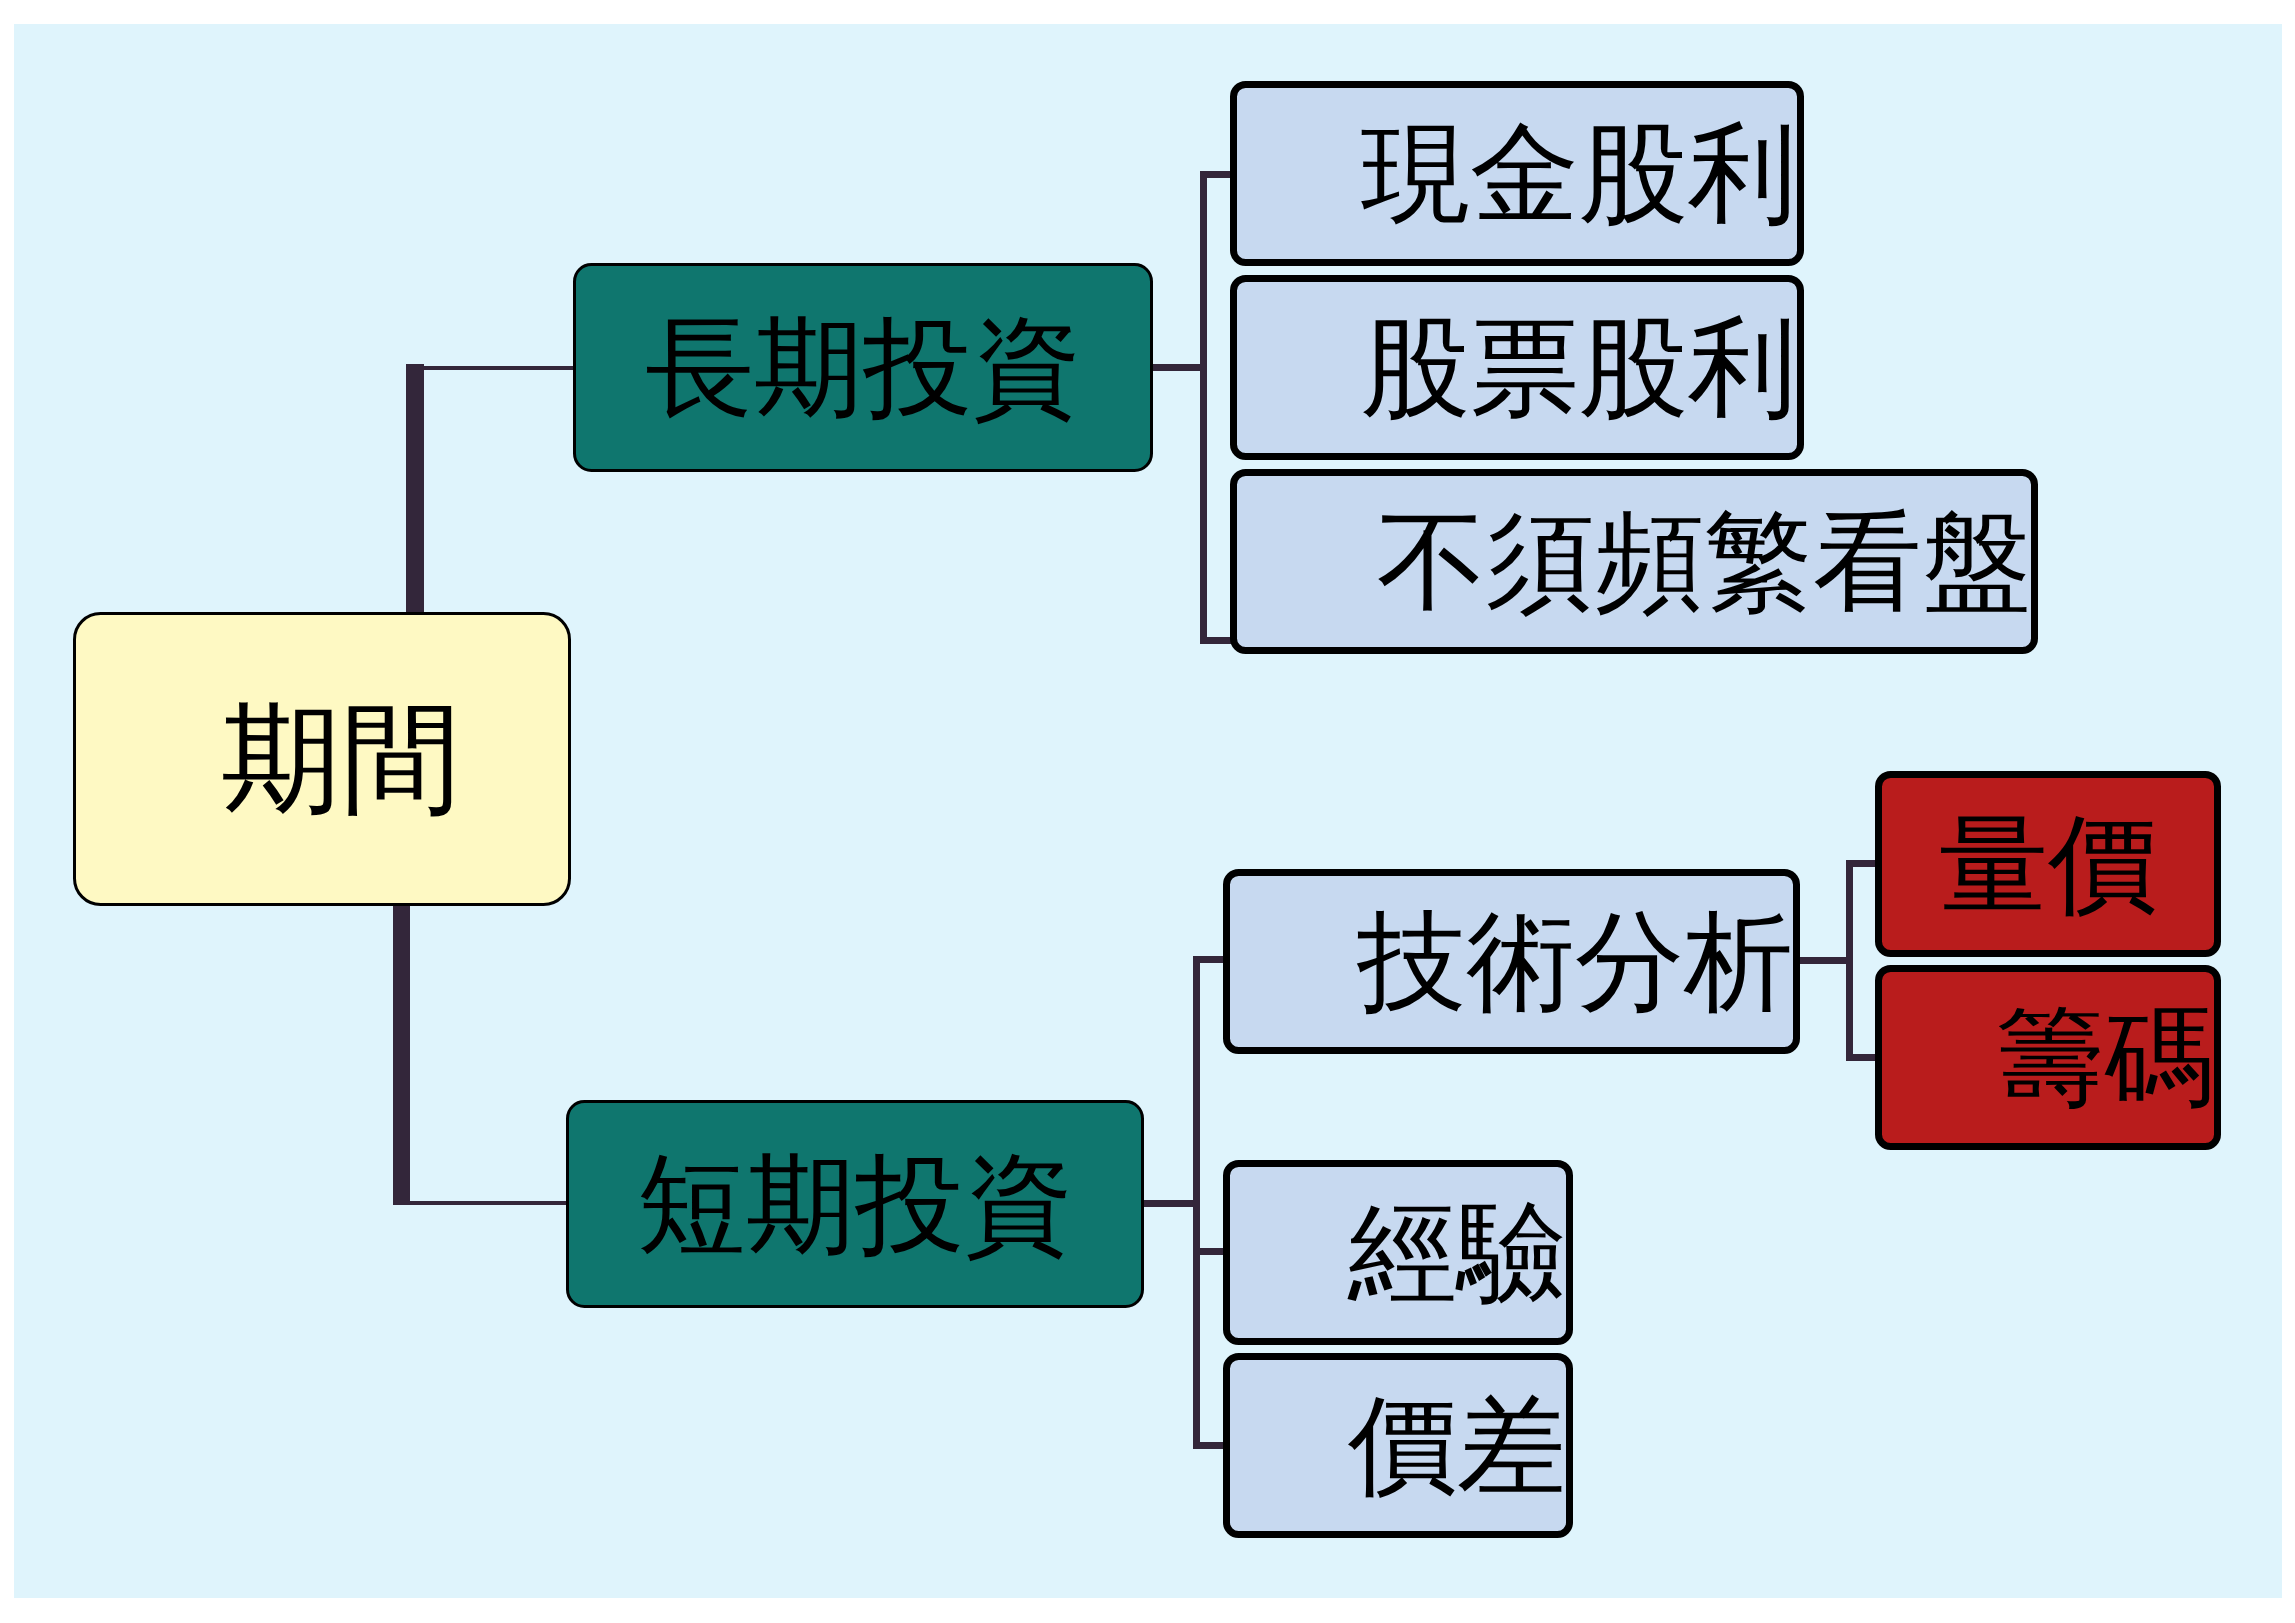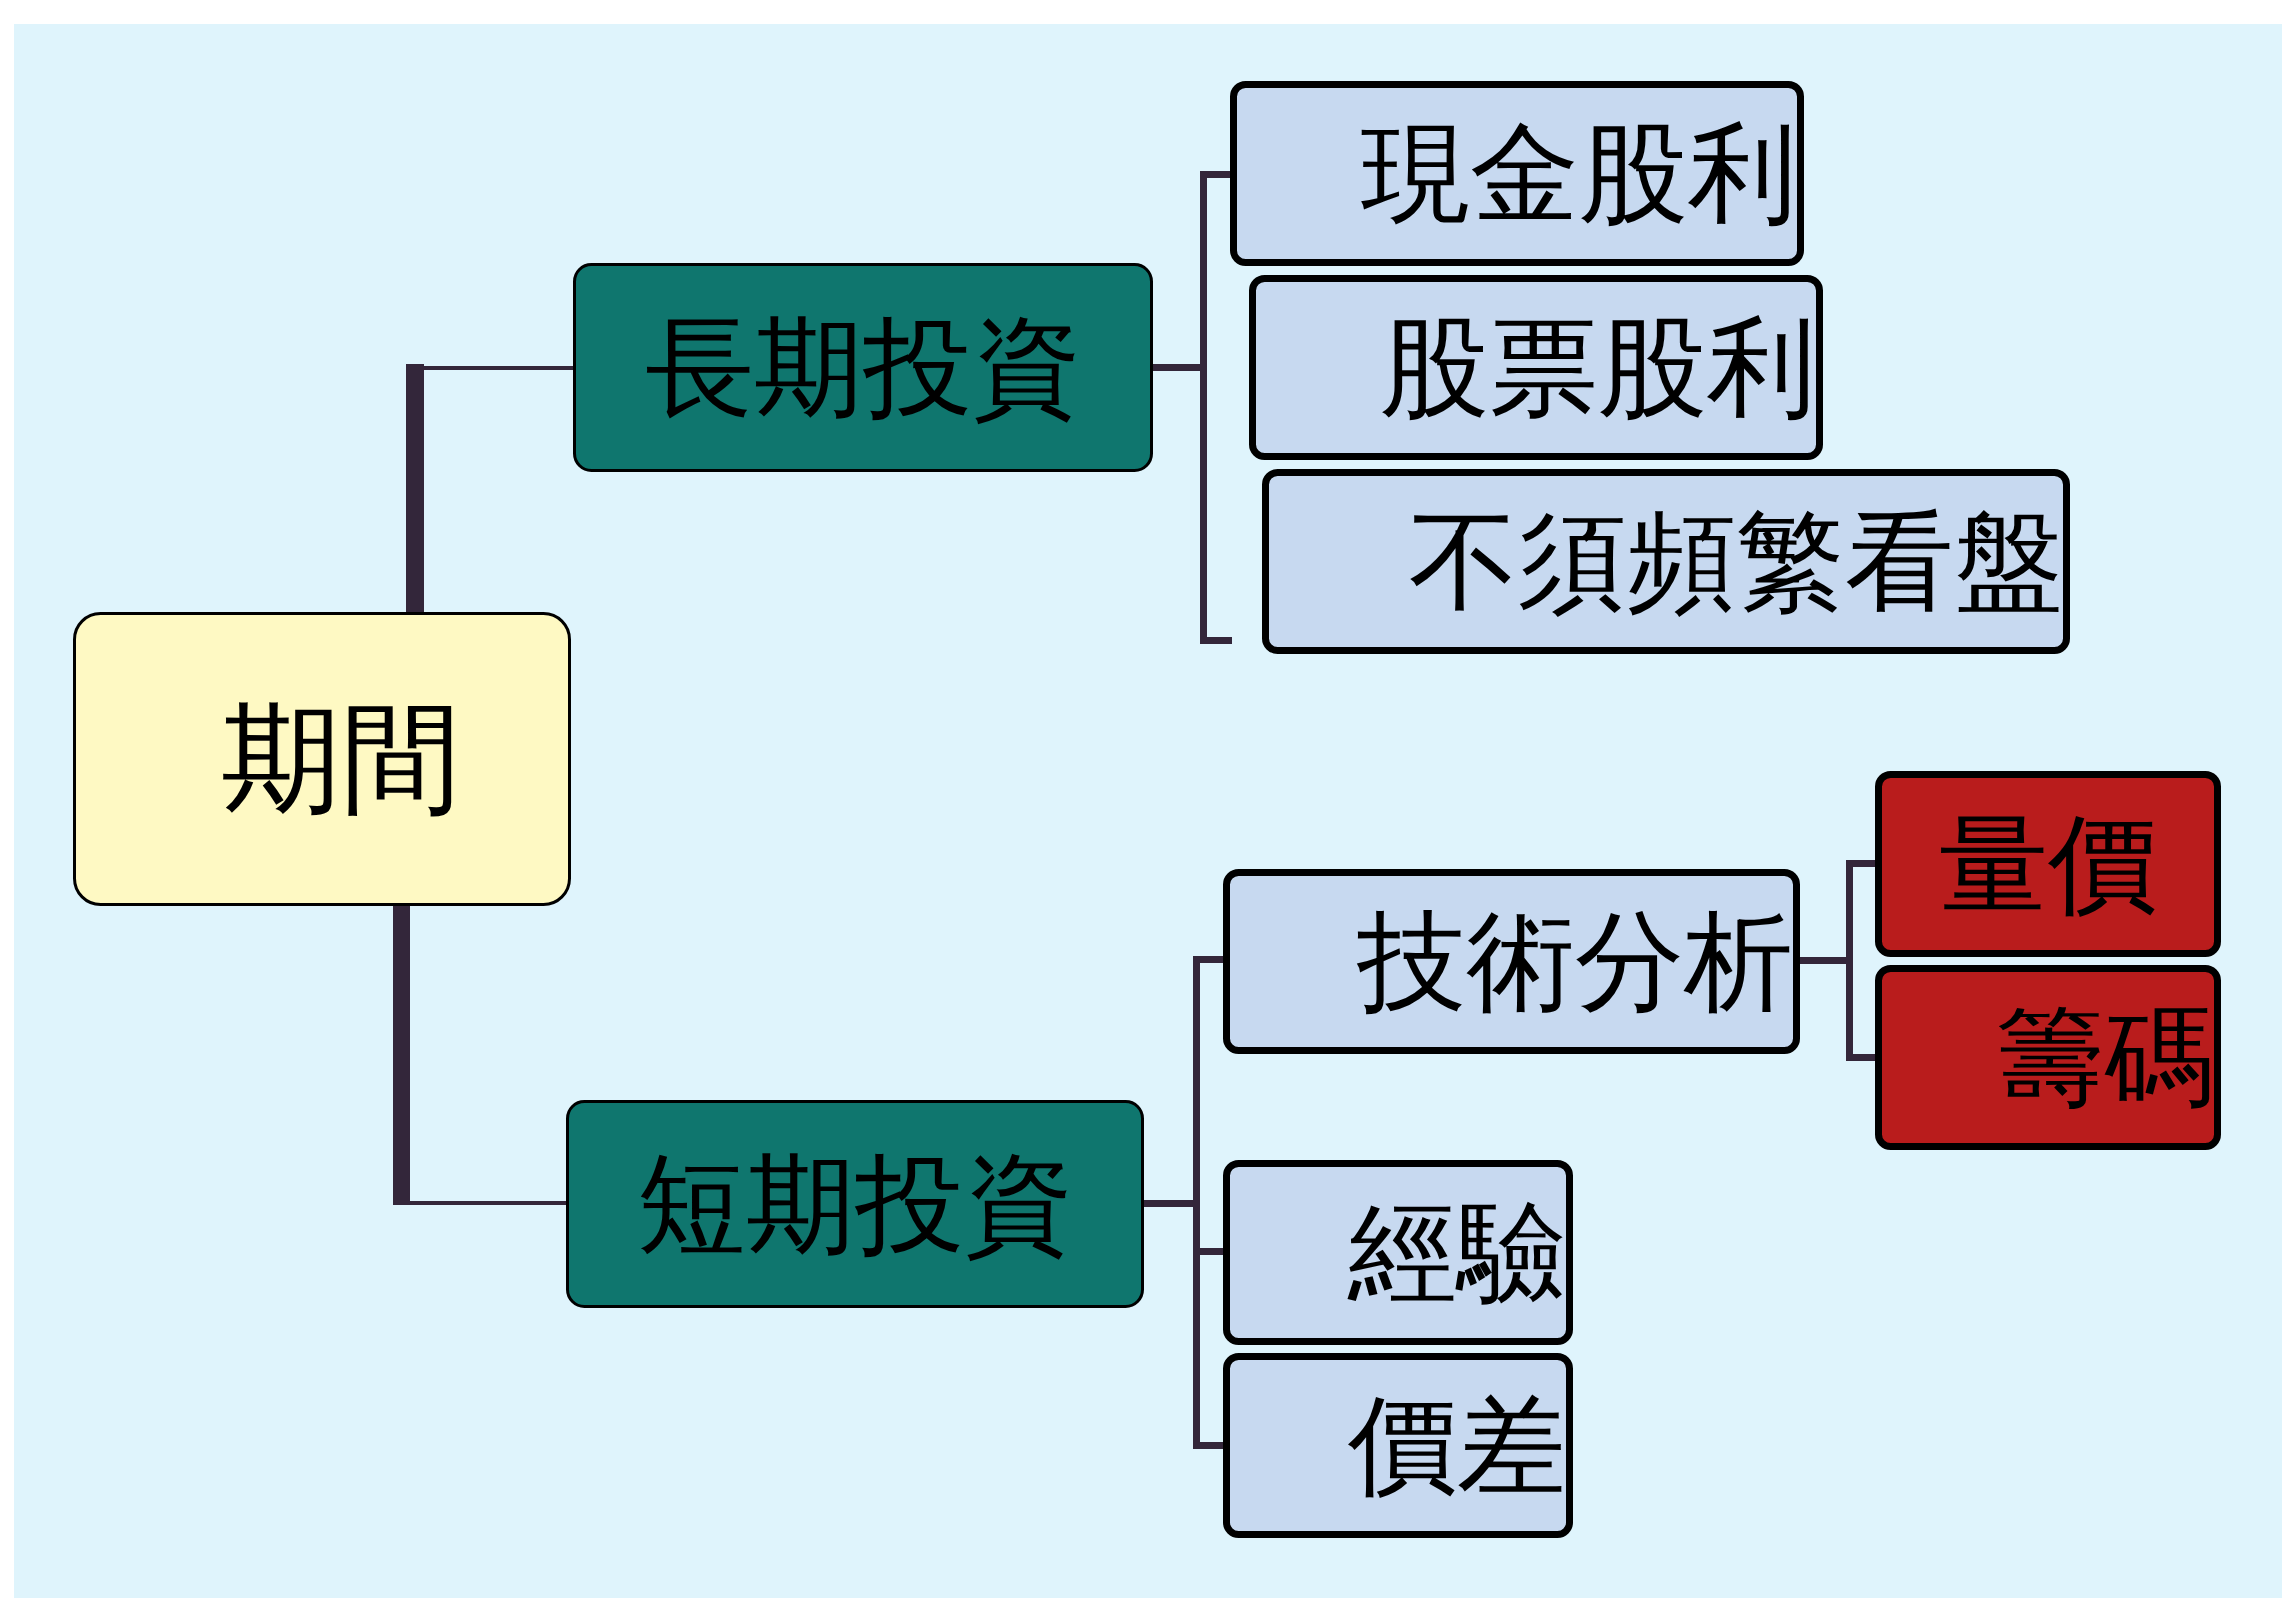--- a/index.html
+++ b/index.html
@@ -46,24 +46,24 @@
 <div class="node l1" style="left:573px; top:263px; width:580px; height:209px;">
   <span>長期投資</span>
 </div>
 <div class="node l1" style="left:566px; top:1100px; width:578px; height:208px;">
   <span>短期投資</span>
 </div>
 
 <div class="node l2" style="left:1230px; top:81px; width:574px; height:185px;">
   <span>現金股利</span>
 </div>
-<div class="node l2" style="left:1230px; top:275px; width:574px; height:185px;margin-left:19px;">
+<div class="node l2" style="left:1230px; top:275px; width:574px; height:185px;">
   <span>股票股利</span>
 </div>
-<div class="node l2" style="left:1230px; top:469px; width:808px; height:185px;margin-left:32px;">
+<div class="node l2" style="left:1230px; top:469px; width:808px; height:185px;">
   <span>不須頻繁看盤</span>
 </div>
 
 <div class="node l2" style="left:1223px; top:869px; width:577px; height:185px;">
   <span>技術分析</span>
 </div>
 <div class="node l2" style="left:1223px; top:1160px; width:350px; height:185px;">
   <span>經驗</span>
 </div>
 <div class="node l2" style="left:1223px; top:1353px; width:350px; height:185px;">

